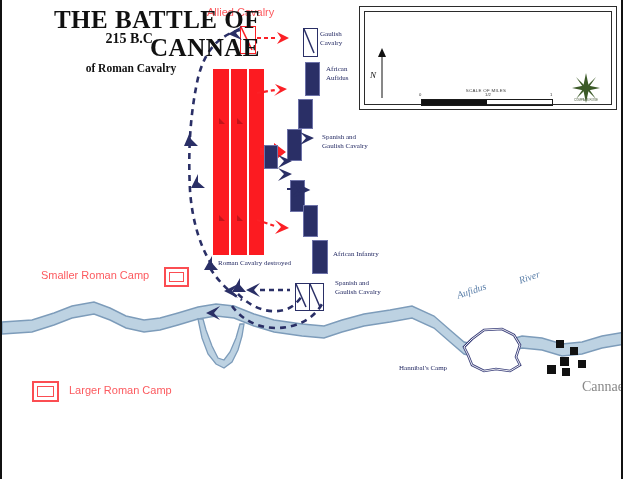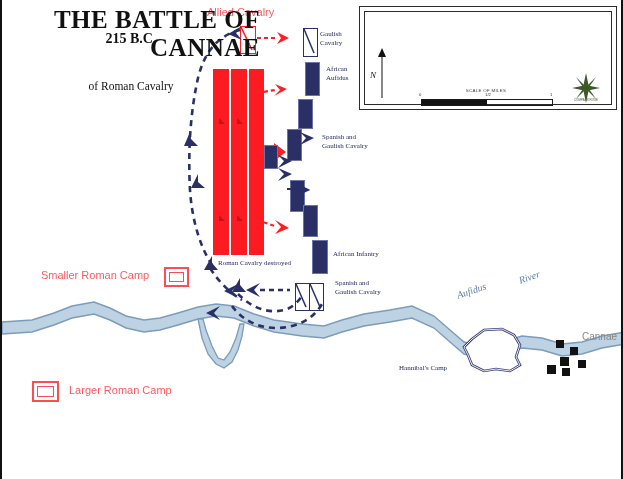--- a/index.html
+++ b/index.html
@@ -10,21 +10,21 @@
 
   
   #titlebox{left:357px;top:6px;width:258px;height:104px;background:#fff;
             border:1px solid #2b2b2b;box-sizing:border-box;}
   #titlebox .inner{position:absolute;left:4px;top:4px;right:4px;bottom:4px;
             border:1px solid #2b2b2b;box-sizing:border-box;}
   #t-main{left:0;top:6px;width:258px;text-align:right;font-size:25px;font-weight:bold;
           letter-spacing:.5px;color:#111;}
   #t-year{left:0;top:31px;width:258px;text-align:center;font-size:14px;font-weight:bold;color:#111;}
   #t-sub1{left:0;top:49px;width:258px;text-align:center;font-size:11.5px;font-weight:bold;color:#111;}
-  #t-sub2{left:0;top:80px;width:258px;text-align:center;font-size:11.5px;font-weight:normal;color:#111;}
+  #t-sub2{left:0;top:62px;width:258px;text-align:center;font-size:11.5px;font-weight:bold;color:#111;}
   #scale-cap{left:404px;top:88px;width:160px;text-align:center;font-size:4.4px;color:#3a3a3a;
              letter-spacing:.3px;font-family:"Liberation Sans",sans-serif;}
   #scalebar{left:419px;top:99px;width:132px;height:7px;border:1px solid #1a1a1a;box-sizing:border-box;}
   #scalebar .fill{position:absolute;left:0;top:0;width:50%;height:100%;background:#111;}
   .sticklbl{font-size:4.2px;color:#333;font-family:"Liberation Sans",sans-serif;}
   #sl0{left:417px;top:92px;}
   #slh{left:444px;top:92px;width:84px;text-align:center;}
   #sl1{left:548px;top:92px;}
   
   #narrow{left:372px;top:48px;width:16px;height:52px;}
@@ -42,21 +42,21 @@
   
   .inf{background:#2a2f66;border:1px solid #6d72a8;}
   .cavbox{background:#fff;border:1.4px solid #2a2f66;}
   .cavbox svg{display:block;}
   .redcol{background:#fc1b21;}
   .redcav{background:#fff;border:1.6px solid #fb2026;}
   .camp{border:2px solid #fb4d52;background:#fff;box-sizing:border-box;}
   .camp i{position:absolute;left:3px;top:3px;right:3px;bottom:3px;border:1.4px solid #fb4d52;
           box-sizing:border-box;display:block;}
   .bldg{background:#111;}
-  #cannae-lbl{color:#888;font-family:Liberation Sans, sans-serif;font-size:10px;}
+  #cannae-lbl{color:#888;font-family:Liberation Serif, serif;font-size:14px;margin-top:48px;}
   svg{overflow:visible;}
 </style>
 </head>
 <body>
 
 <div id="map">
 
   <svg class="abs" style="left:0;top:280px;width:623px;height:110px;">
     <path d="M0,42 L30,40 L52,33 L70,26 L92,22 L108,28 L124,36 L142,40 L158,38 L176,33
              L196,27 L214,24 L232,26 L252,34 L272,40 L300,44 L322,46 L340,40 L362,34

